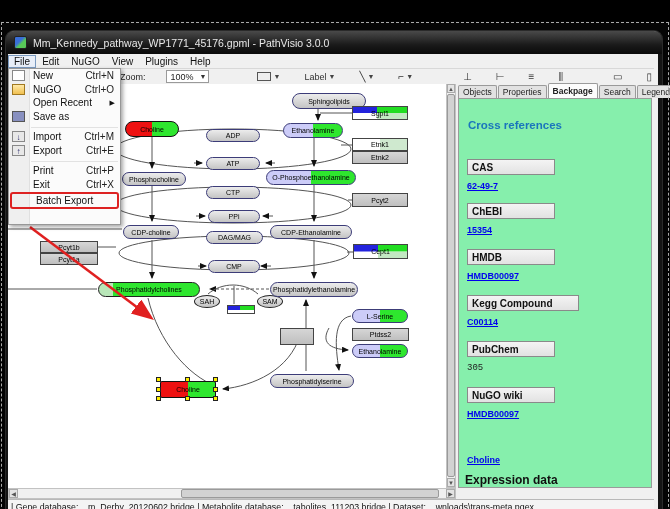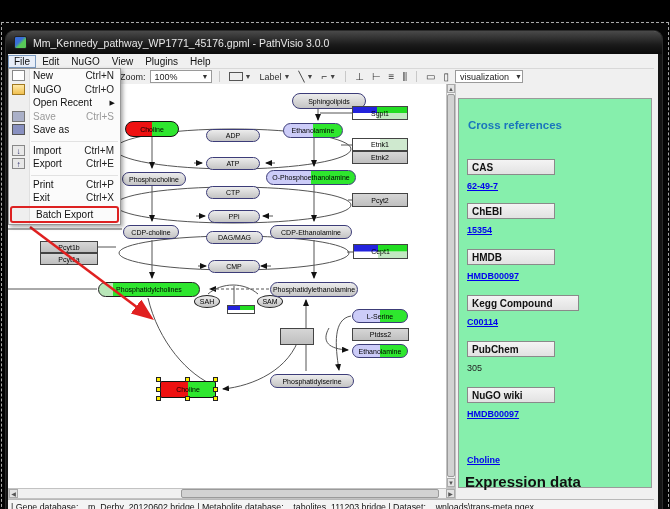--- a/index.html
+++ b/index.html
@@ -19,21 +19,21 @@
   .app-icon { width:13px; height:13px; margin-right:6px; border-radius:2px;
               background:linear-gradient(135deg,#3a6fd8 40%,#58c858 60%); border:1px solid #222; }
 
   #menubar { position:absolute; left:8px; top:33px; width:646px; height:15px; background:#f0f0f0;
              display:flex; align-items:center; font-size:10px; color:#111; z-index:3;
              border-bottom:1px solid #d8d8d8; }
   .menu-item { padding:1px 6px; }
   .menu-item.open { border:1px solid #7a9ac0; background:#e8eef8; padding:0 5px; }
 
   #toolbar { position:absolute; left:8px; top:48px; width:646px; height:15px; background:#f0f0f0;
-             display:flex; align-items:center; font-size:9px; color:#222; z-index:3; gap:4px; }
+             display:flex; align-items:center; font-size:9px; color:#222; z-index:3; gap:20px; }
   .tb-label { margin-left:112px; }
   .combo { background:#fff; border:1px solid #9a9a9a; height:13px; display:flex; align-items:center;
            font-size:9px; padding:0 2px 0 4px; justify-content:space-between; }
   .combo .arr { font-size:7px; color:#333; margin-left:6px; }
   .tb-sep { width:1px; height:11px; background:#c8c8c8; margin:0 3px; }
   .tb-btn { font-size:9px; color:#333; padding:0 2px; display:flex; align-items:center; gap:2px; }
   .tb-glyph { font-size:10px; }
   .gene-glyph { width:14px; height:9px; border:1px solid #555; background:#eee; font-size:5px;
                 display:flex; align-items:center; justify-content:center; }
   .drop { font-size:7px; color:#444; }
@@ -100,22 +100,22 @@
   .tab.active { background:#fcfcfc; font-weight:bold; padding:2px 4px; }
   #panel { position:absolute; left:458px; top:77px; width:194px; height:390px; background:#86efac;
            border:1px solid #9a9a9a; z-index:2; }
   .panel-head { position:absolute; left:9px; font-weight:bold; font-size:11.5px; color:#1a75bc; }
   .sec-head { position:absolute; left:8px; width:88px; height:16px; border:1px solid #8a8a8a;
               background:linear-gradient(#f4f4f4,#e2e2e2); font-weight:bold; font-size:10px;
               color:#111; display:flex; align-items:center; padding-left:4px; }
   .sec-head.wide { width:112px; }
   .sec-val { position:absolute; left:8px; font-size:9px; font-weight:bold; }
   .sec-val a { color:#0000ee; }
-  .sec-val.plain { color:#222; font-weight:normal; }
-  .panel-foot { position:absolute; left:6px; font-weight:bold; font-size:15px; color:#111; }
+  .sec-val.plain { color:#222; font-weight:normal;font-family:Liberation Mono, monospace; }
+  .panel-foot { position:absolute; left:6px; font-weight:bold; font-size:12px; color:#111; }
 
   
   #statusbar { position:absolute; left:8px; top:478px; width:646px; height:14px; background:#f4f4f4;
                border-top:1px solid #b8b8b8; font-size:8.8px; color:#111; display:flex;
                align-items:center; padding-left:3px; z-index:3; }
 
   #annot-svg { position:absolute; left:0; top:0; z-index:9; pointer-events:none; }
 </style>
 </head>
 <body>
@@ -335,20 +335,27 @@
     <div class="sb-thumb" style="left:0;top:10px;width:8px;height:383px;"></div>
     <div class="sb-btn" style="left:0;bottom:0;width:8px;height:9px;">▼</div>
   </div>
 
   <div class="sb" style="left:8px;top:467px;width:448px;height:11px;">
     <div class="sb-btn" style="left:0;top:0;width:9px;height:9px;">◀</div>
     <div class="sb-thumb" style="left:172px;top:0;width:258px;height:9px;"></div>
     <div class="sb-btn" style="right:0;top:0;width:9px;height:9px;">▶</div>
   </div>
 
+  <div id="tabs">
+    <span class="tab">Objects</span>
+    <span class="tab">Properties</span>
+    <span class="tab active">Backpage</span>
+    <span class="tab">Search</span>
+    <span class="tab">Legend</span>
+  </div>
 
   <div id="panel">
     <div class="panel-head" style="top:20px;">Cross references</div>
 
     <div class="sec-head" style="top:60px;">CAS</div>
     <div class="sec-val" style="top:82px;"><a href="#">62-49-7</a></div>
 
     <div class="sec-head" style="top:104px;">ChEBI</div>
     <div class="sec-val" style="top:126px;"><a href="#">15354</a></div>
 
@@ -380,25 +387,20 @@
       <span class="fm-short">Ctrl+N</span>
     </div>
     <div class="fm-item">
       <span class="fm-icon ic-open"></span>
       <span class="fm-label">NuGO</span>
       <span class="fm-short">Ctrl+O</span>
     </div>
     <div class="fm-item">
       <span class="fm-label">Open Recent</span>
       <span class="fm-sub">▶</span>
-    </div>
-    <div class="fm-item disabled">
-      <span class="fm-icon ic-save"></span>
-      <span class="fm-label">Save</span>
-      <span class="fm-short">Ctrl+S</span>
     </div>
     <div class="fm-item">
       <span class="fm-icon ic-saveas"></span>
       <span class="fm-label">Save as</span>
     </div>
     <div class="fm-sep"></div>
     <div class="fm-item">
       <span class="fm-icon ic-port">↓</span>
       <span class="fm-label">Import</span>
       <span class="fm-short">Ctrl+M</span>

